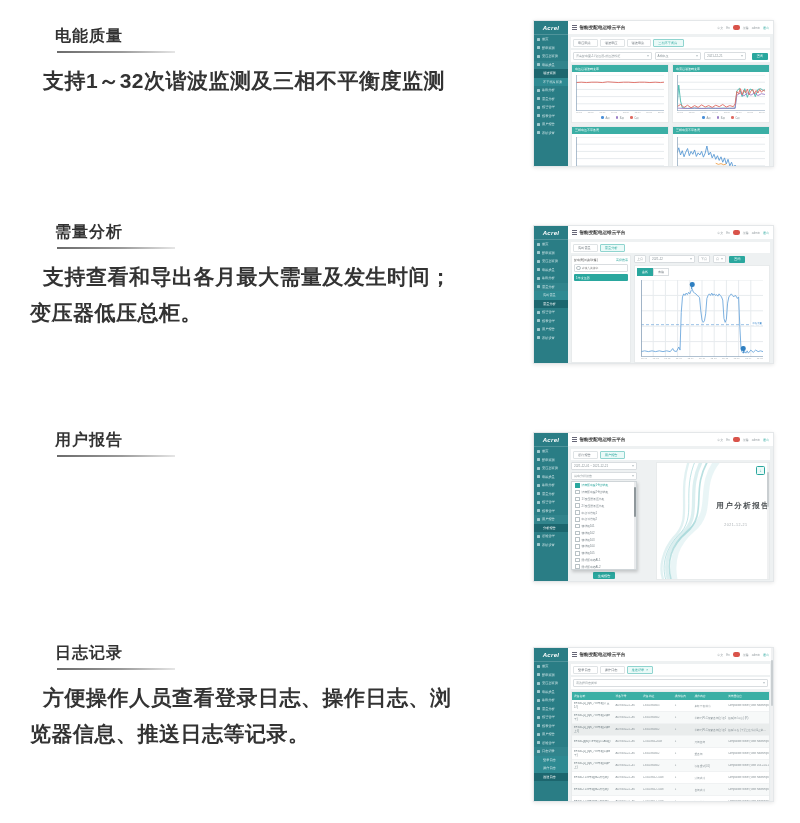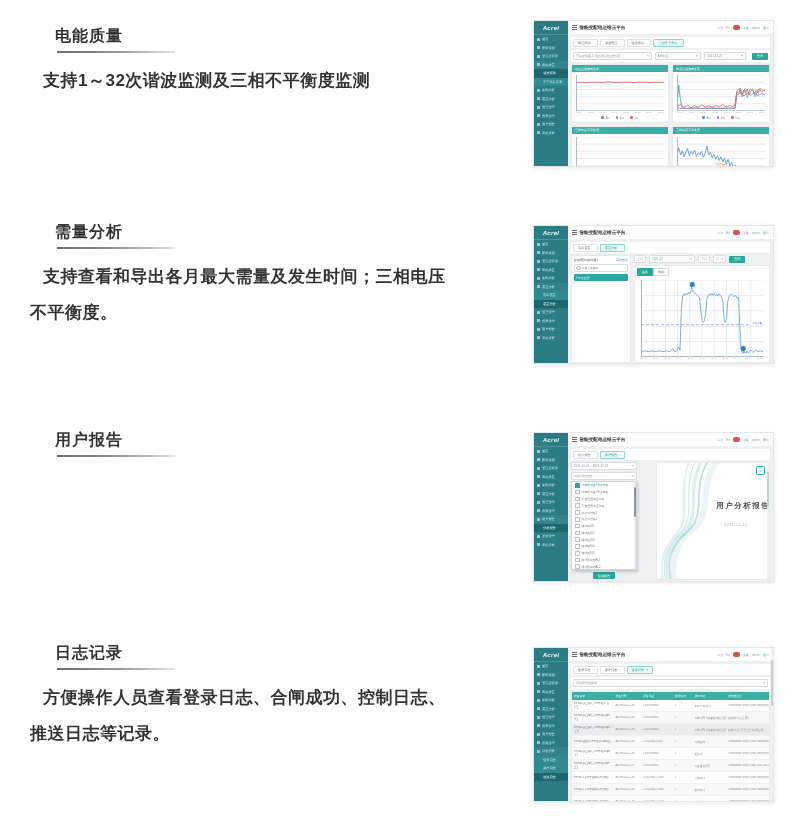--- a/index.html
+++ b/index.html
@@ -4,21 +4,21 @@
 <style>
   html,body{margin:0;padding:0;background:#fff;}
   .page{position:relative;width:800px;height:823px;background:#fff;overflow:hidden;
         font-family:"Liberation Sans","DejaVu Sans",sans-serif;}
 
   
   .sec{position:absolute;left:0;width:515px;}
   .sec h2{margin:0 0 0 55px;font-size:16px;font-weight:700;color:#333;letter-spacing:1px;}
   .sec .rule{margin:4px 0 0 57px;width:118px;height:2px;
              background:linear-gradient(to right,#6b6b6b,#9a9a9a 55%,#e6e6e6);}
-  .sec p{margin:10px 0 0 30px;width:432px;font-size:17px;font-weight:600;color:#333;
+  .sec p{margin:10px 0 0 30px;width:432px;font-size:21px;font-weight:600;color:#333;
          line-height:36px;letter-spacing:.5px;text-indent:13px;}
 
   
   .shot{position:absolute;left:533px;width:239px;background:#eef1f2;
         border:1px solid #e4e7e9;box-shadow:0 1px 4px rgba(0,0,0,.10);overflow:hidden;}
   .sb{position:absolute;left:0;top:0;bottom:0;width:34px;background:#2a7d85;overflow:hidden;}
   .sb .logo{height:13px;display:flex;align-items:center;justify-content:center;
             color:#fff;font-size:6px;font-style:italic;font-weight:700;letter-spacing:.3px;
             border-bottom:1px solid rgba(255,255,255,.18);}
   .sb-item{display:flex;align-items:center;gap:2px;height:8.5px;padding:0 3px;
@@ -138,30 +138,30 @@
 <div class="page">
 
   <section class="sec" style="top:26px;">
     <h2>电能质量</h2>
     <div class="rule"></div>
     <p>支持1～32次谐波监测及三相不平衡度监测</p>
   </section>
   <section class="sec" style="top:222px;">
     <h2>需量分析</h2>
     <div class="rule"></div>
-    <p>支持查看和导出各月最大需量及发生时间；三相电压不平衡度。</p>
+    <p>支持查看和导出各月最大需量及发生时间；变压器低压总柜。</p>
   </section>
   <section class="sec" style="top:430px;">
     <h2>用户报告</h2>
     <div class="rule"></div>
   </section>
   <section class="sec" style="top:643px;">
     <h2>日志记录</h2>
     <div class="rule"></div>
-    <p>方便操作人员查看登录日志、合闸成功、控制日志、推送日志等记录。</p>
+    <p>方便操作人员查看登录日志、操作日志、浏览器信息、推送日志等记录。</p>
   </section>
 
   <div class="shot" style="top:20px;height:145px;">
     <aside class="sb">
       <div class="logo">Acrel</div>
       <div>
           <div class="sb-item">
           <span class="ico"></span>
           <span>首页</span>
         </div>

